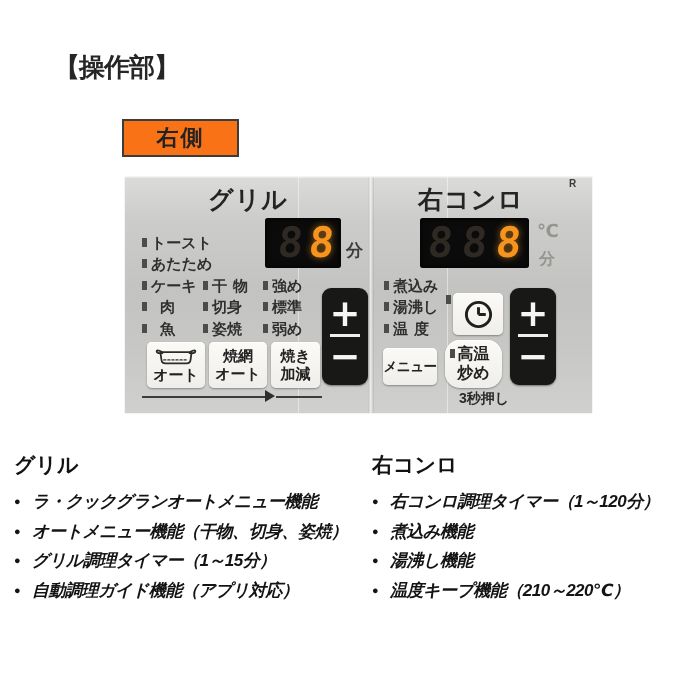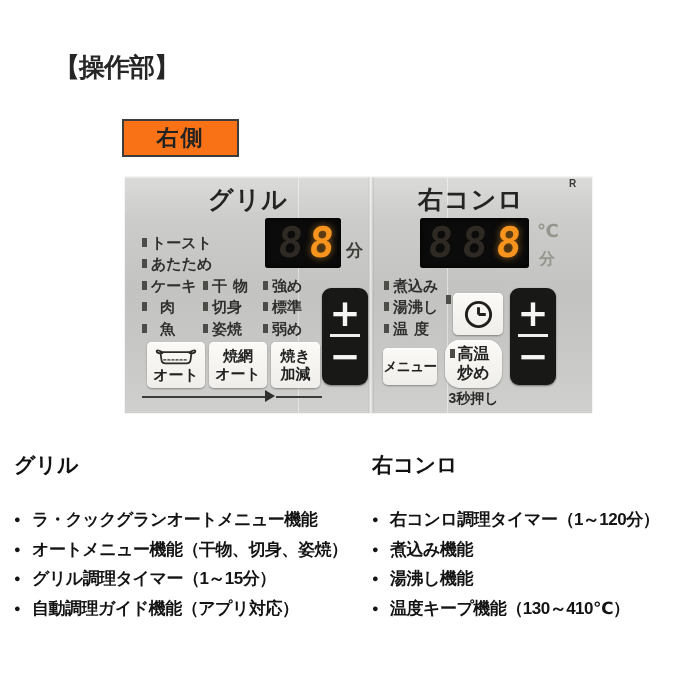--- a/index.html
+++ b/index.html
@@ -89,25 +89,25 @@
   #right-rocker{left:385px;top:111px;}
   .rocker .pm{color:#f5f5f3;font-size:37px;font-weight:700;line-height:1;cursor:pointer;font-family:"DejaVu Sans",sans-serif;}
   .rocker .sep{width:30px;height:3px;background:#efefed;}
 
   
   .aline{height:2px;background:#3c3c3a;top:219px;}
   #aline1{left:17px;width:123px;}
   #ahead{left:140px;top:213px;width:0;height:0;border-top:6px solid transparent;border-bottom:6px solid transparent;border-left:10px solid #2e2e2c;}
   #aline2{left:151px;width:46px;}
 
-  #hold-note{left:313px;top:213px;width:71px;text-align:center;font-size:14px;font-weight:700;color:#2b2b29;}
+  #hold-note{left:313px;top:213px;width:71px;text-align:right;font-size:14px;font-weight:700;color:#2b2b29;}
 
   
   .feat-heading{font-size:21px;font-weight:700;color:#121212;line-height:26px;}
-  .feat-list{margin-top:27px;}
+  .feat-list{margin-top:9px;font-style:italic;}
   .feat-line{font-size:17px;font-weight:600;color:#141414;line-height:28.6px;white-space:nowrap;letter-spacing:-0.5px;}
   .feat-line .dot{display:inline-block;width:18px;font-size:11px;vertical-align:2px;letter-spacing:0;}
   .feat-line.cont{padding-left:18px;}
   #feat-grill{left:14px;top:452px;}
   #feat-right{left:372px;top:452px;}
 </style>
 </head>
 <body>
 
 <div class="abs" id="page-title">【操作部】</div>
@@ -265,15 +265,15 @@
     <div class="feat-line"><span class="dot">●</span><span>自動調理ガイド機能（アプリ対応）</span></div>
   </div>
 </div>
 
 <div class="abs" id="feat-right">
   <div class="feat-heading">右コンロ</div>
   <div class="feat-list">
     <div class="feat-line"><span class="dot">●</span><span>右コンロ調理タイマー（1～120分）</span></div>
     <div class="feat-line"><span class="dot">●</span><span>煮込み機能</span></div>
     <div class="feat-line"><span class="dot">●</span><span>湯沸し機能</span></div>
-    <div class="feat-line"><span class="dot">●</span><span>温度キープ機能（130～410℃）</span></div>
+    <div class="feat-line"><span class="dot">●</span><span>温度キープ機能（210～220℃）</span></div>
   </div>
 </div>
 
 </body></html>

